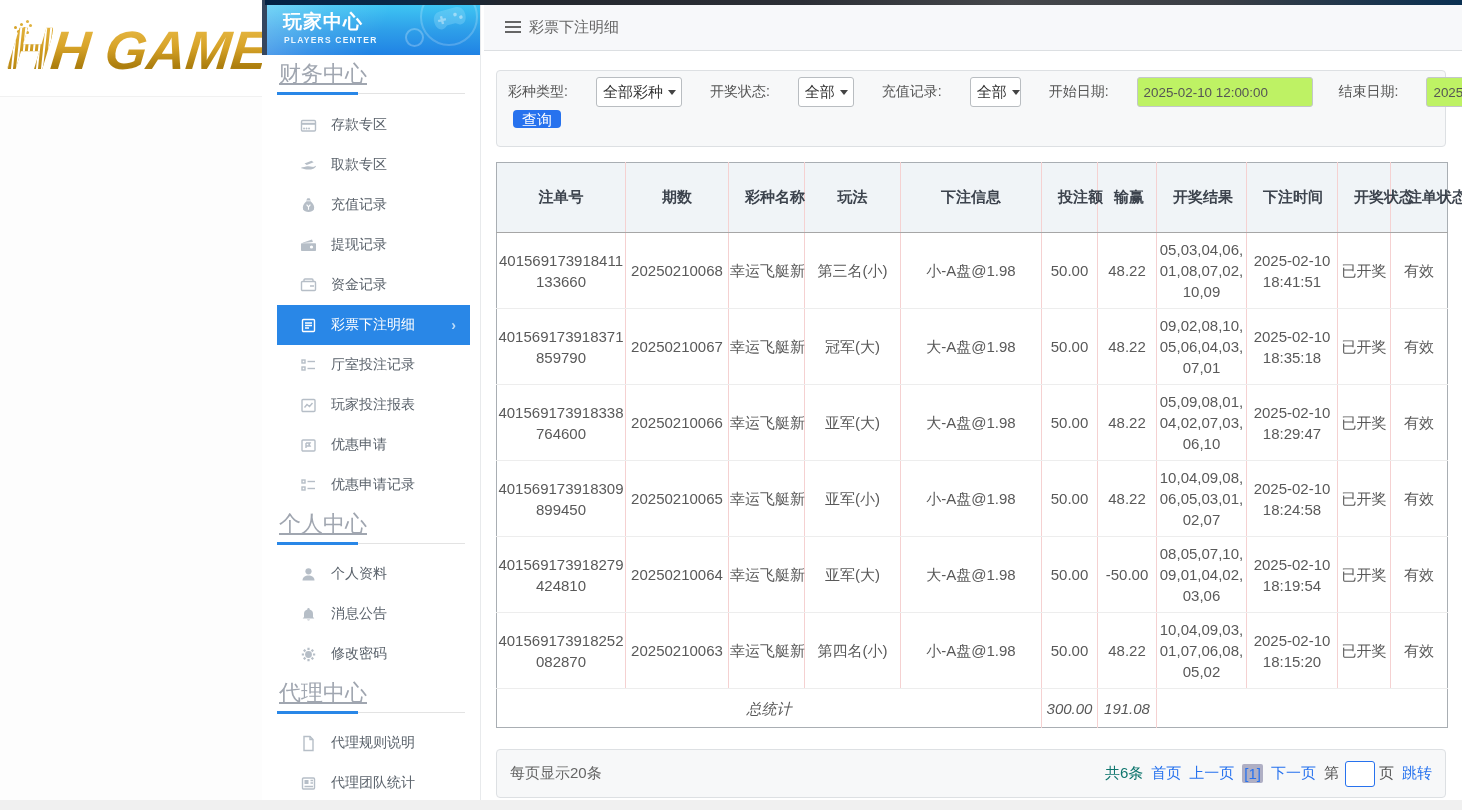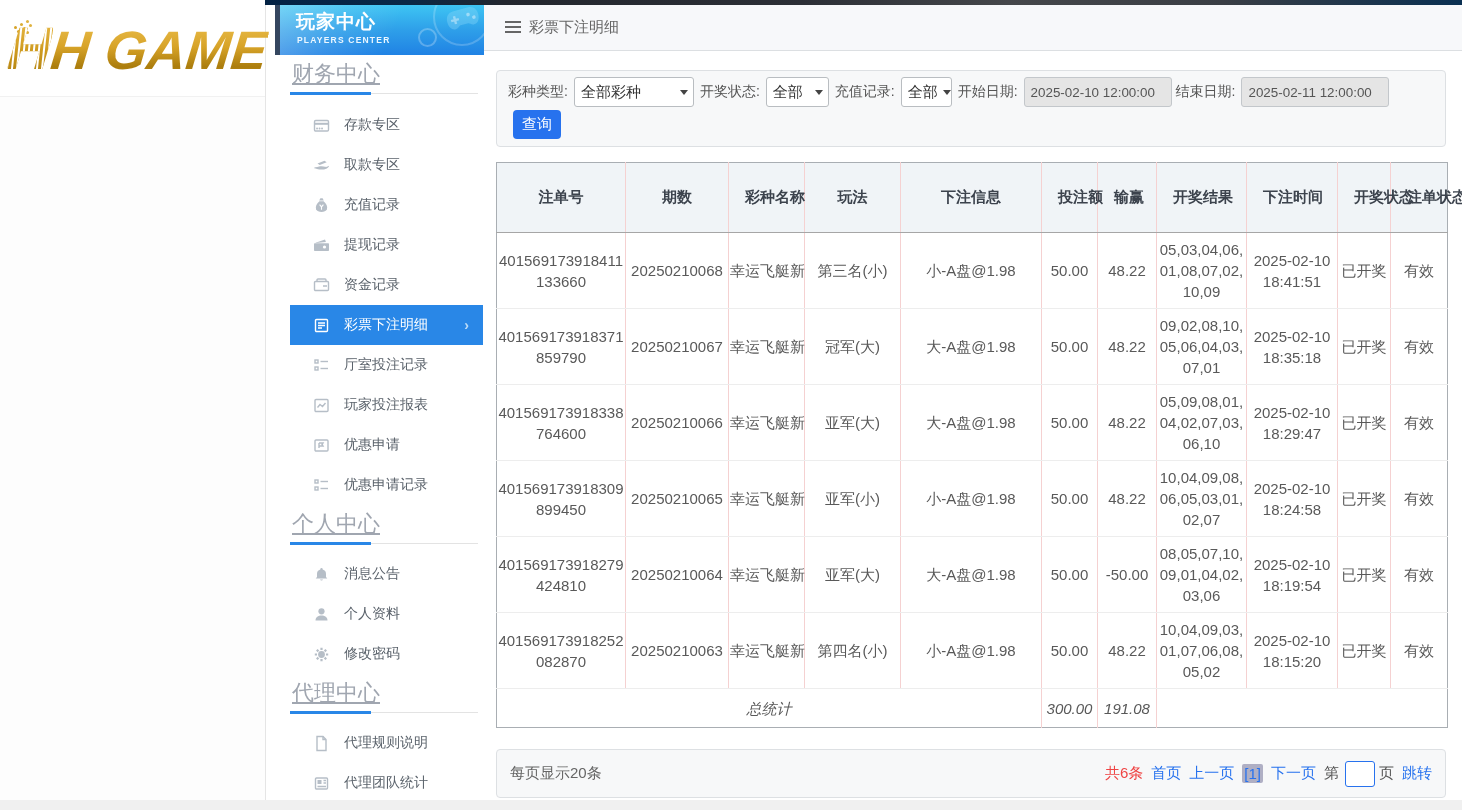--- a/index.html
+++ b/index.html
@@ -14,21 +14,21 @@
             linear-gradient(180deg,#ecbf4e 0%,#d19d21 50%,#aa7c0c 100%);
             -webkit-background-clip:text;background-clip:text;color:transparent;}
   .logo .rest{background-image:linear-gradient(180deg,#ecbf4e 0%,#d7a328 45%,#ab7d0d 78%,#c9951d 100%);
             -webkit-background-clip:text;background-clip:text;color:transparent;}
   .logo-dots{position:absolute;left:14px;top:26px;width:3px;height:3px;border-radius:50%;background:#d7a328;
         box-shadow:6px -3px 0 #dcae35,12px -6px 0 #e0b340,3px 4px 0 #d7a328,9px 1px 0 #dcae35,15px -2px 0 #e0b340,6px 8px 0 #d7a328,12px 5px 0 #dcae35;}
   
   #dark-top{position:absolute;left:265px;top:0;width:1197px;height:5px;
      background:linear-gradient(90deg,#032244 0%,#0a2846 12%,#23272e 20%,#2c2f36 45%,#45474a 62%,#3a3e44 80%,#0a3052 100%);z-index:30;}
   
-  #sidebar{position:absolute;left:275px;top:0;width:219px;height:810px;background:#fff;border-right:1px solid #e8eaec;box-sizing:border-box;}
+  #sidebar{position:absolute;left:262px;top:0;width:219px;height:810px;background:#fff;border-right:1px solid #e8eaec;box-sizing:border-box;}
   .sb-header{position:relative;height:55px;background:linear-gradient(180deg,#41ccf5 0%,#2e9fe9 55%,#2082e4 100%);overflow:hidden;}
   .sb-title{position:absolute;left:21px;top:9px;color:#fff;font-size:19px;font-weight:700;letter-spacing:1px;}
   .sb-subtitle{position:absolute;left:22px;top:35px;color:#eaf6ff;font-size:8.5px;letter-spacing:1.2px;font-weight:700;}
   .sb-header::before{content:"";position:absolute;left:0;top:0;right:0;bottom:0;
       background:linear-gradient(115deg,rgba(255,255,255,0.30) 0%,rgba(255,255,255,0.10) 30%,rgba(255,255,255,0) 55%);}
   .ring1{position:absolute;right:2px;top:-12px;width:54px;height:54px;border:2px solid rgba(255,255,255,0.20);border-radius:50%;}
   .ring2{position:absolute;right:56px;top:28px;width:15px;height:15px;border:2px solid rgba(255,255,255,0.25);border-radius:50%;}
   .gamepad{position:absolute;right:12px;top:7px;opacity:.55;transform:rotate(-15deg);}
   .sb-section-title{margin:5px 0 0 17px;height:28px;line-height:28px;font-size:22px;color:#a0a6b0;text-decoration:underline;}
   .sb-divider{margin:4px 15px 0 15px;height:3px;display:flex;align-items:center;}
@@ -42,30 +42,30 @@
   .menu-item.active{background:#2987e7;color:#fff;position:relative;}
   .menu-item.active .mi-label{color:#fff;}
   .menu-item.active .chev{position:absolute;right:14px;top:12px;color:#bcdcf8;font-size:14px;font-weight:700;}
   
   #main{position:absolute;left:484px;top:0;width:978px;height:810px;background:#fff;}
   .topbar{position:absolute;left:0;top:5px;width:978px;height:46px;background:#f7f8fa;border-bottom:1px solid #dcdfe2;box-sizing:border-box;}
   .hamburger{position:absolute;left:21px;top:16px;width:16px;height:14px;cursor:pointer;}
   .hamburger div{height:2px;background:#666;margin-bottom:3px;}
   .tb-title{position:absolute;left:45px;top:13px;font-size:15px;color:#666;}
   .filter-panel{position:absolute;left:12px;top:70px;width:950px;height:77px;background:#f7f8f9;border:1px solid #dde0e3;border-radius:4px;box-sizing:border-box;}
-  .filter-row{display:flex;align-items:center;margin:6px 0 0 11px;}
+  .filter-row{display:flex;align-items:center;margin:6px 0 0 11px;gap:22px;}
   .flabel{font-size:14px;color:#555;margin-right:6px;white-space:nowrap;}
   .sel{display:inline-flex;align-items:center;justify-content:space-between;height:30px;background:#fff;
        border:1px solid #b9bdc1;border-radius:3px;padding:0 5px 0 6px;box-sizing:border-box;color:#333;
        font-size:15px;margin-right:6px;cursor:pointer;}
   .sel span{white-space:nowrap;}
   .sel .caret{width:0;height:0;border:4px solid transparent;border-top:5px solid #444;margin-left:5px;margin-top:5px;}
-  .date-input{width:148px;height:30px;box-sizing:border-box;border:1px solid #c3c7cb;border-radius:3px;
-       font-size:13.4px;color:#555;padding:0 0 0 6px;margin-right:4px;background:#e5e5e5;font-family:inherit;}
-  .query-btn{margin:3px 0 0 16px;width:48px;height:29px;background:#2772ee;color:#fff;border:none;border-radius:4px;
+  .date-input{width:176px;height:30px;box-sizing:border-box;border:1px solid #c3c7cb;border-radius:3px;
+       font-size:13.4px;color:#555;padding:0 0 0 6px;margin-right:4px;background:#bef264;font-family:inherit;}
+  .query-btn{margin:3px 0 0 16px;width:48px;height:18px;background:#2772ee;color:#fff;border:none;border-radius:4px;
        font-size:15px;cursor:pointer;font-family:inherit;display:block;}
   
   .data-table{position:absolute;left:12px;top:162px;width:952px;border-collapse:collapse;table-layout:fixed;
        font-size:15px;color:#595959;border:1px solid #a9aeb3;}
   .data-table th{background:#f0f4f7;height:37px;font-weight:700;color:#3c434d;border-bottom:1px solid #a6a6a6;
        border-right:1px solid #f5d1d1;white-space:nowrap;padding:16px;text-align:center;font-size:15px;}
   .data-table td{border-right:1px solid #f5d1d1;border-bottom:1px solid #ededed;text-align:center;
        vertical-align:middle;padding:0 1px;line-height:21px;white-space:nowrap;}
   .data-table th:last-child,.data-table td:last-child{border-right:none;}
   .data-table tr:last-child td{border-bottom:none;font-style:italic;}
@@ -219,34 +219,34 @@
       </div>
       <div class="sb-section-title">个人中心</div>
       <div class="sb-divider">
         <div class="blue"></div>
         <div class="gray"></div>
       </div>
       <div class="sb-list small">
         <div class="menu-item">
           <span class="mi-icon">
             <svg width="17" height="17" viewBox="0 0 17 17" fill="currentColor" stroke="none">
+              <circle cx="8.5" cy="5.3" r="3.1"></circle>
+              <path d="M2.5 14.5c0-3.2 2.7-5 6-5s6 1.8 6 5z"></path>
+            </svg>
+          </span>
+          <span class="mi-label">个人资料</span>
+        </div>
+        <div class="menu-item">
+          <span class="mi-icon">
+            <svg width="17" height="17" viewBox="0 0 17 17" fill="currentColor" stroke="none">
               <path d="M8.5 2a1.2 1.2 0 011.2 1.2v.4A4.6 4.6 0 0113 8v3l1.3 1.5H2.7L4 11V8a4.6 4.6 0 013.3-4.4v-.4A1.2 1.2 0 018.5 2z"></path>
               <path d="M7 13.5a1.6 1.6 0 003 0z"></path>
             </svg>
           </span>
           <span class="mi-label">消息公告</span>
-        </div>
-        <div class="menu-item">
-          <span class="mi-icon">
-            <svg width="17" height="17" viewBox="0 0 17 17" fill="currentColor" stroke="none">
-              <circle cx="8.5" cy="5.3" r="3.1"></circle>
-              <path d="M2.5 14.5c0-3.2 2.7-5 6-5s6 1.8 6 5z"></path>
-            </svg>
-          </span>
-          <span class="mi-label">个人资料</span>
         </div>
         <div class="menu-item">
           <span class="mi-icon">
             <svg width="17" height="17" viewBox="0 0 17 17" fill="currentColor" stroke="none">
               <circle cx="8.5" cy="8.5" r="3.4"></circle>
               <g stroke="currentColor" stroke-width="2.2">
                 <path d="M8.5 1.8v2.2M8.5 13v2.2M1.8 8.5h2.2M13 8.5h2.2M3.8 3.8l1.6 1.6M11.6 11.6l1.6 1.6M13.2 3.8l-1.6 1.6M5.4 11.6l-1.6 1.6"></path>
               </g>
             </svg>
           </span>
@@ -430,21 +430,21 @@
           <td>300.00</td>
           <td>191.08</td>
           <td colspan="4"></td>
         </tr>
       </tbody>
   </table>
 
   <div class="pagination">
     <div class="pg-left">每页显示20条</div>
     <div class="pg-right">
-      <span style="color:#ef4444;margin-left:0">共6条</span>
+      <span style="color:#0f766e;margin-left:0">共6条</span>
       <span class="pg-link">首页</span>
       <span class="pg-link">上一页</span>
       <span class="pg-current">[1]</span>
       <span class="pg-link">下一页</span>
       <span>第</span>
       <input class="pg-input" value="" style="">
       <span class="pg-zhi">页</span>
       <span class="pg-link">跳转</span>
     </div>
   </div>

